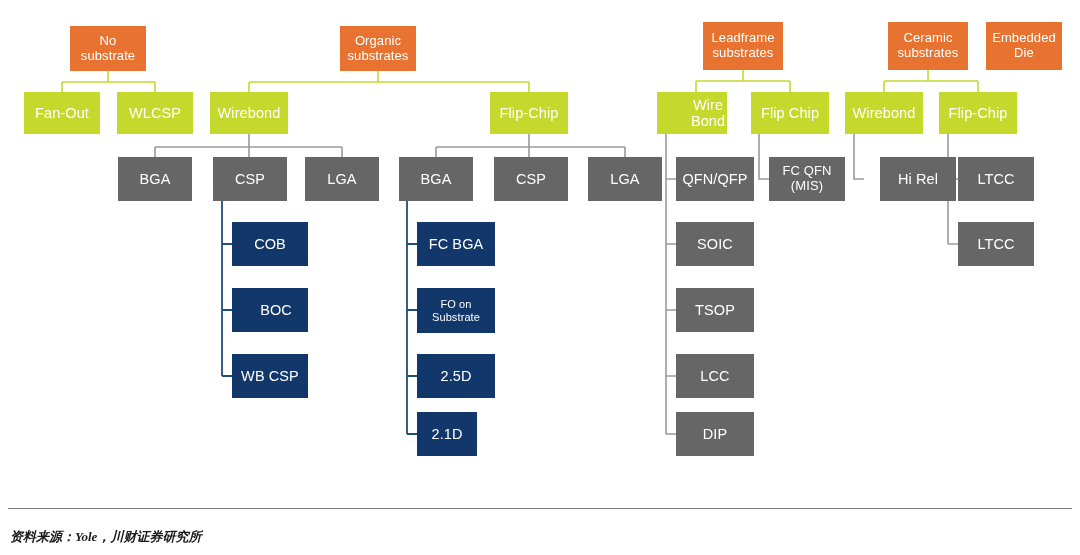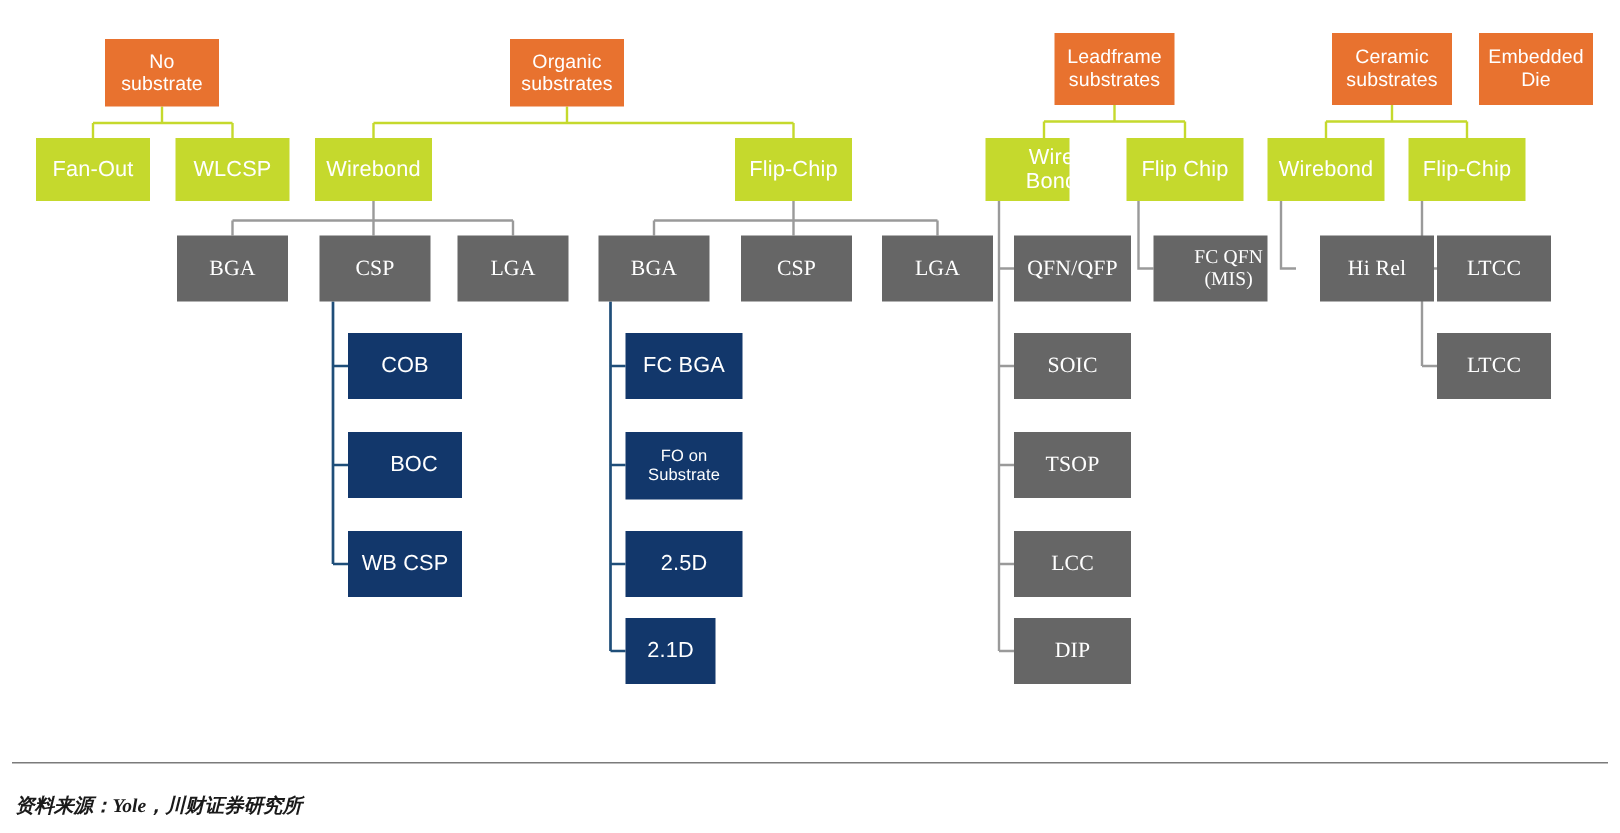--- a/index.html
+++ b/index.html
@@ -5,21 +5,21 @@
   html,body{margin:0;padding:0;background:#ffffff;}
   body{width:1080px;height:555px;position:relative;overflow:hidden;
        font-family:"Liberation Sans","DejaVu Sans",sans-serif;}
   #stage{position:absolute;left:0;top:0;width:1080px;height:555px;}
   #wires{position:absolute;left:0;top:0;width:1080px;height:555px;pointer-events:none;}
   .node{position:absolute;box-sizing:border-box;display:flex;align-items:center;
         justify-content:center;text-align:center;color:#ffffff;line-height:1.12;
         letter-spacing:.1px;}
   .orange{background:#E8722F;font-size:13px;}
   .green {background:#C5D92D;font-size:14.5px;}
-  .gray  {background:#666666;font-size:14.5px;font-family:Liberation Serif, serif;}
+  .gray  {background:#666666;font-size:14.5px;}
   .blue  {background:#12376B;font-size:14.5px;}
   .node span{display:block;padding:0 3px;}
   .rule{position:absolute;left:8px;top:508px;width:1064px;height:0;
         border-top:1.6px solid #7b7b7b;}
   .caption{position:absolute;left:10px;top:528px;font-family:"Liberation Serif","DejaVu Serif",serif;
            font-style:italic;font-weight:bold;font-size:13px;color:#1a1a1a;white-space:nowrap;}
 </style>
 </head>
 <body>
 
@@ -86,21 +86,21 @@
   </div>
   <div class="node green" style="left:117px;top:92px;width:76px;height:42px;">
     <span>WLCSP</span>
   </div>
   <div class="node green" style="left:210px;top:92px;width:78px;height:42px;">
     <span>Wirebond</span>
   </div>
   <div class="node green" style="left:490px;top:92px;width:78px;height:42px;">
     <span>Flip-Chip</span>
   </div>
-  <div class="node green" style="left:657px;top:92px;width:56px;height:42px;padding-left:32px;">
+  <div class="node green" style="left:657px;top:92px;width:70px;height:42px;padding-left:32px;">
     <span>Wire Bond</span>
   </div>
   <div class="node green" style="left:751px;top:92px;width:78px;height:42px;">
     <span>Flip Chip</span>
   </div>
   <div class="node green" style="left:845px;top:92px;width:78px;height:42px;">
     <span>Wirebond</span>
   </div>
   <div class="node green" style="left:939px;top:92px;width:78px;height:42px;">
     <span>Flip-Chip</span>
@@ -120,21 +120,21 @@
   </div>
   <div class="node gray" style="left:494px;top:157px;width:74px;height:44px;">
     <span>CSP</span>
   </div>
   <div class="node gray" style="left:588px;top:157px;width:74px;height:44px;">
     <span>LGA</span>
   </div>
   <div class="node gray" style="left:676px;top:157px;width:78px;height:44px;">
     <span>QFN/QFP</span>
   </div>
-  <div class="node gray" style="left:769px;top:157px;width:76px;height:44px;font-size:13px;justify-content:flex-end;">
+  <div class="node gray" style="left:769px;top:157px;width:76px;height:44px;font-size:13px;">
     <span style="white-space:pre-line;">FC QFN
 (MIS)</span>
   </div>
   <div class="node gray" style="left:880px;top:157px;width:76px;height:44px;">
     <span>Hi Rel</span>
   </div>
   <div class="node gray" style="left:958px;top:157px;width:76px;height:44px;">
     <span>LTCC</span>
   </div>
   <div class="node gray" style="left:676px;top:222px;width:78px;height:44px;">

